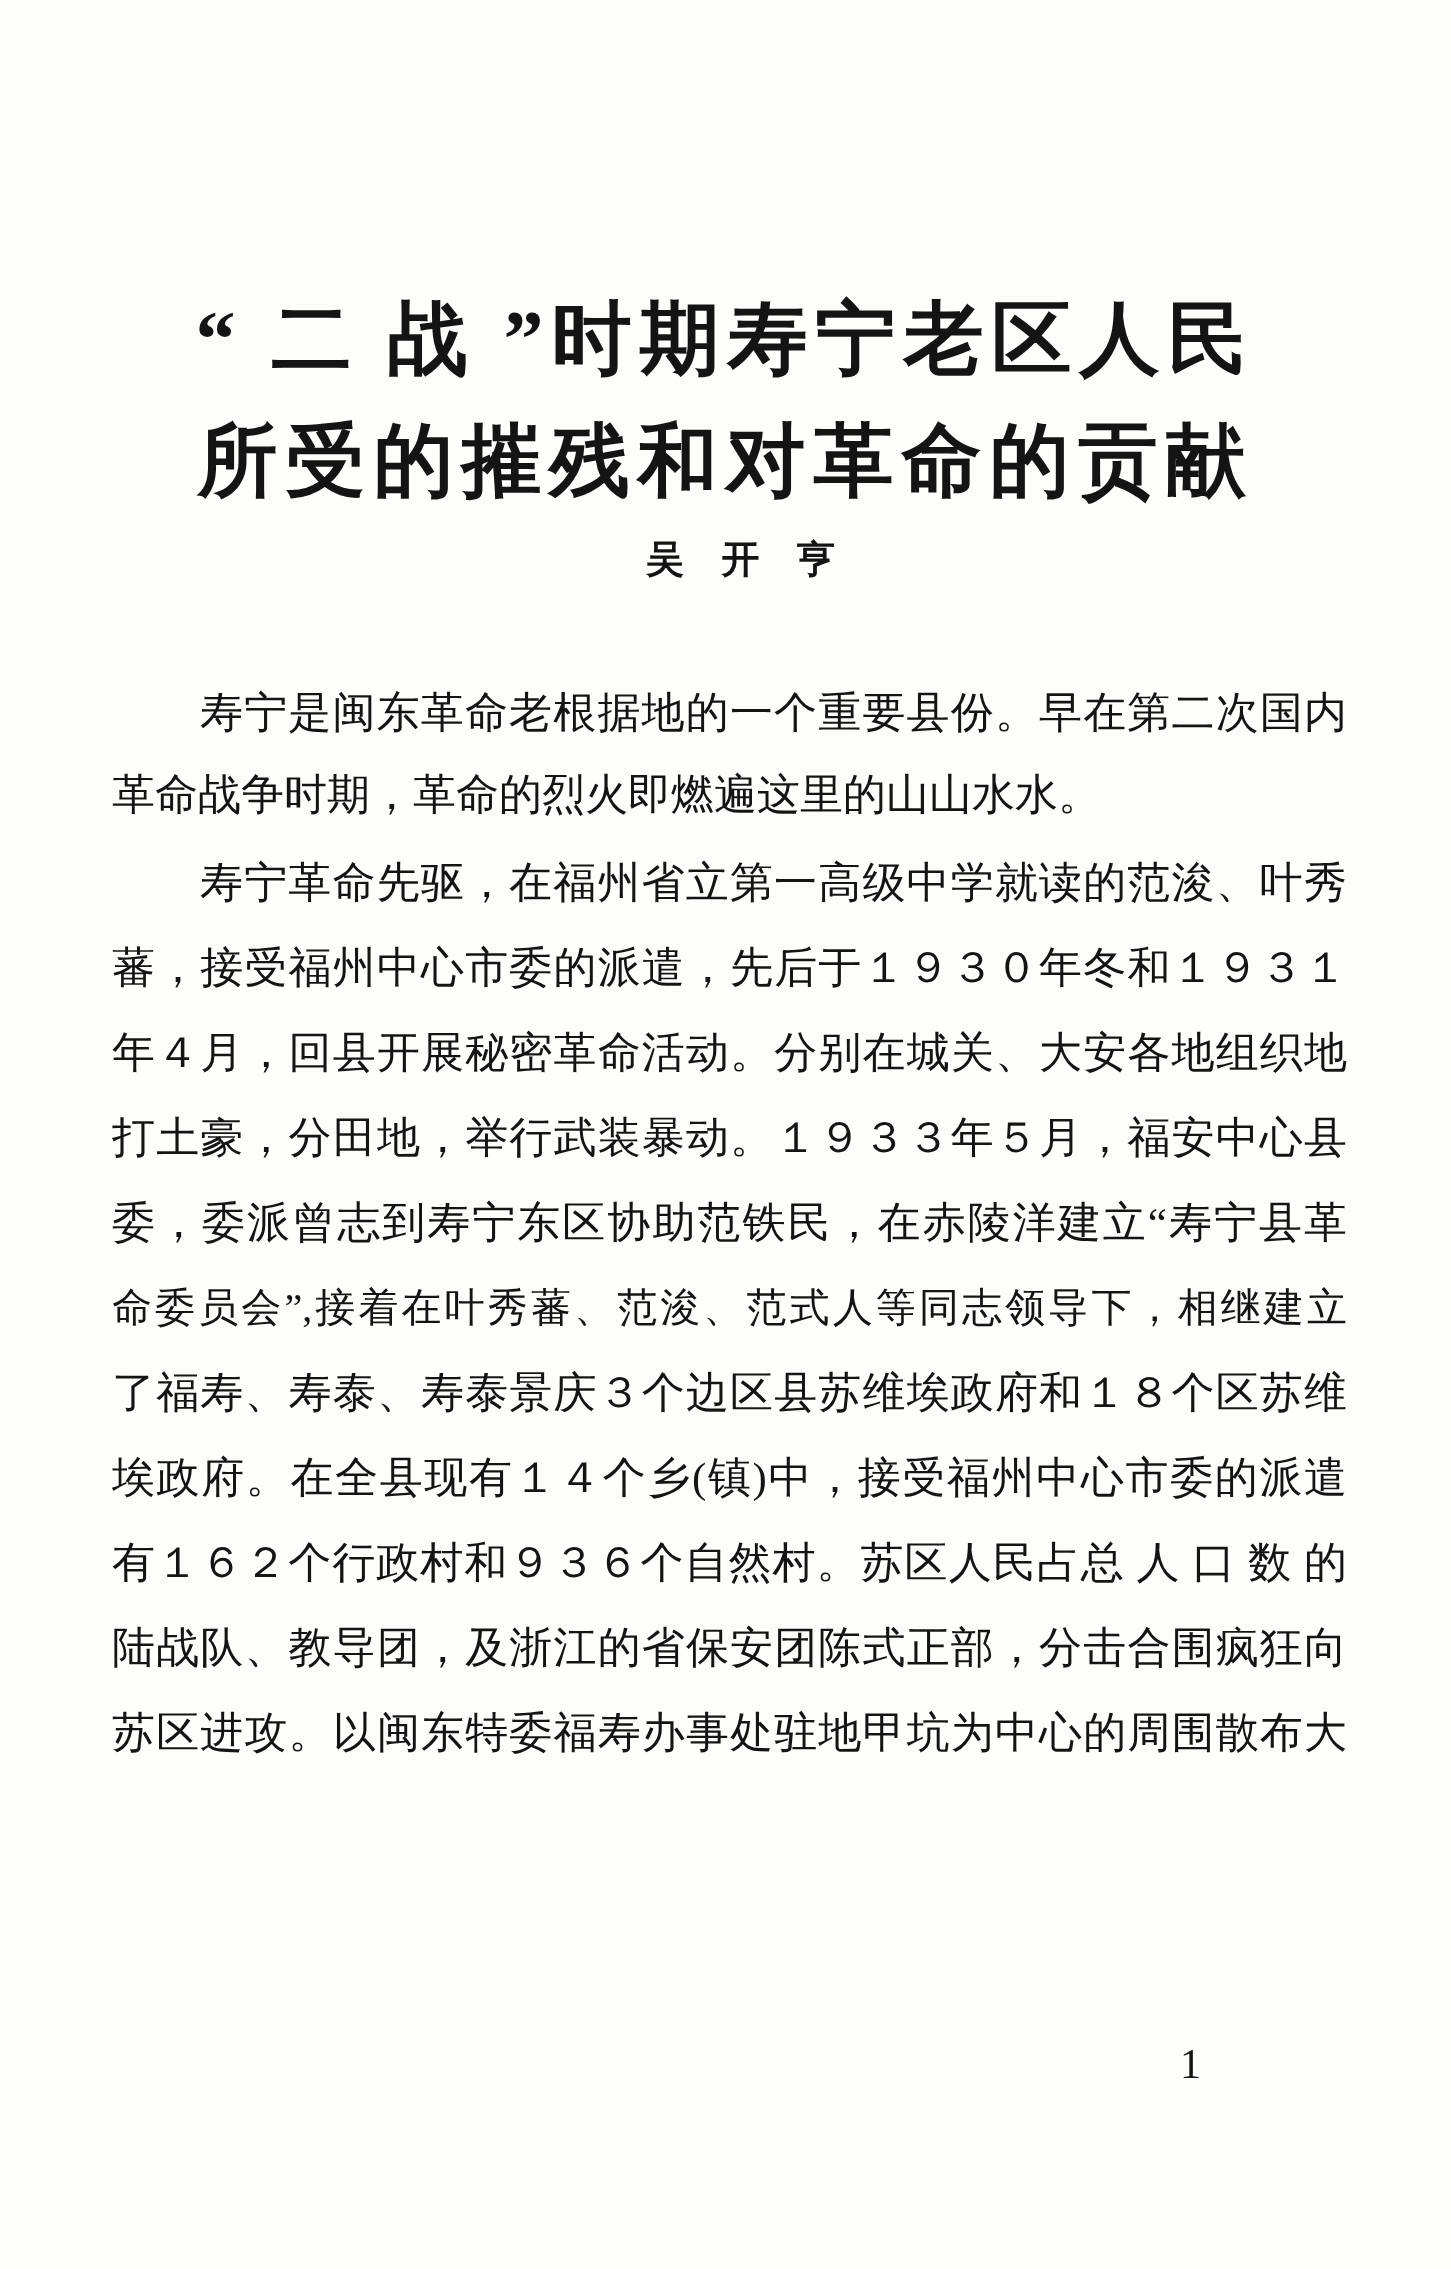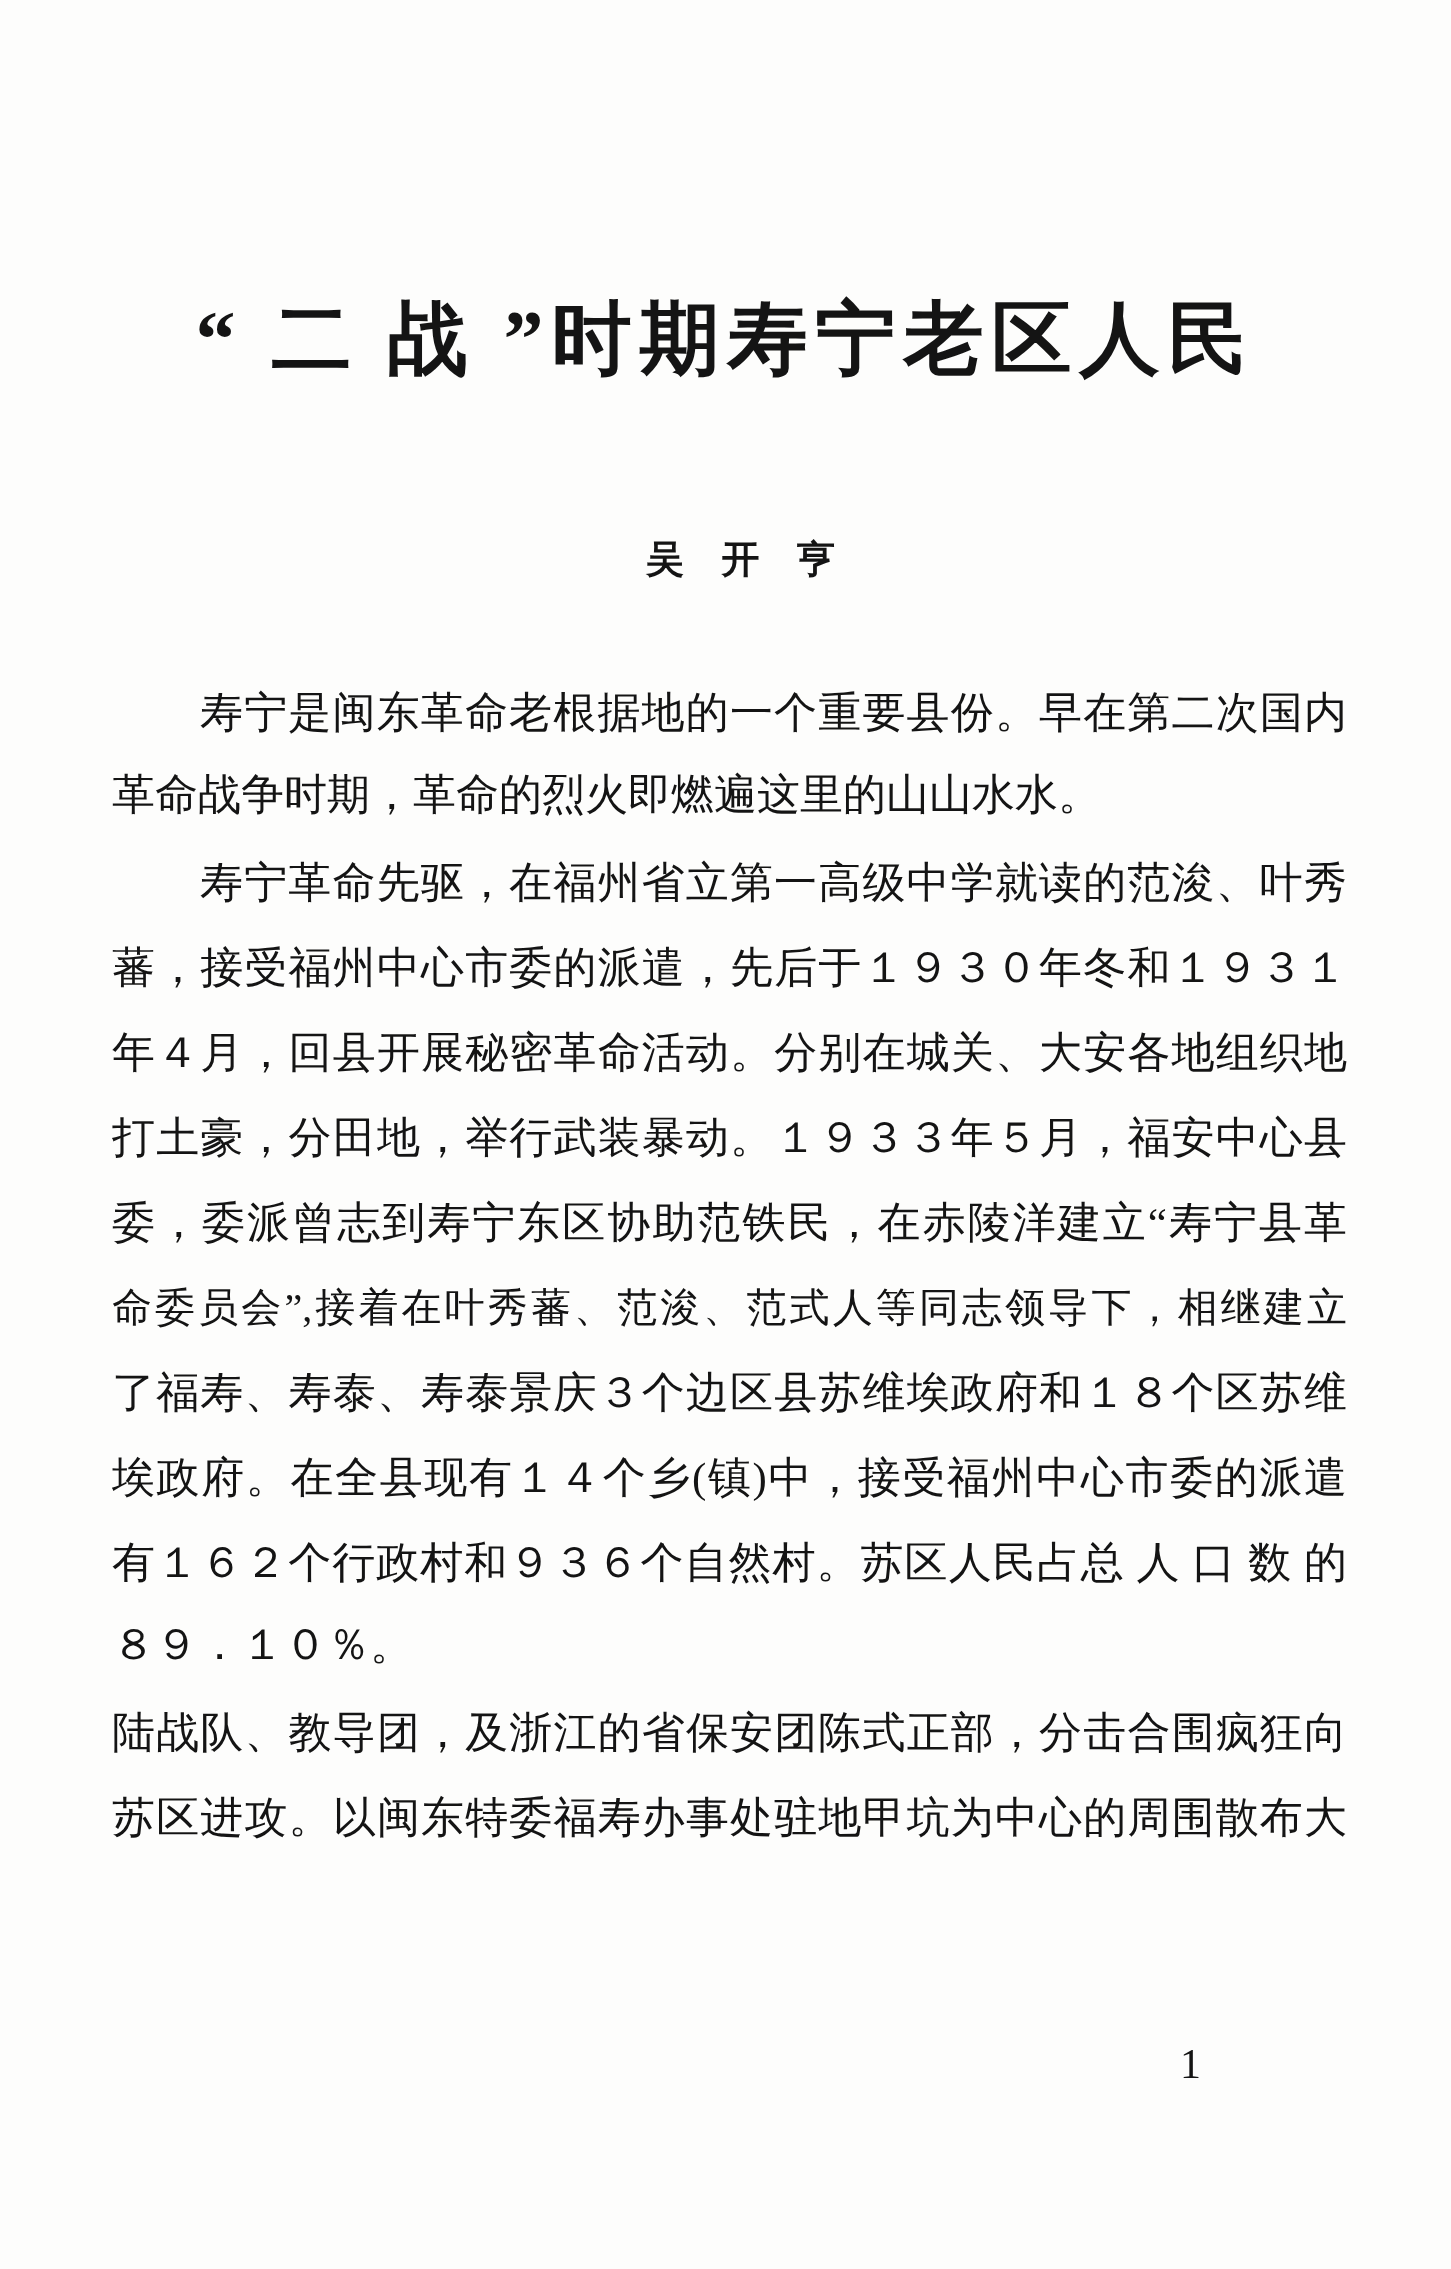--- a/index.html
+++ b/index.html
@@ -86,20 +86,21 @@
     line-height: 52px;
   }
 </style>
 </head>
 <body>
 
 <div class="doc-page">
 
   <div class="title-block">
     <span class="title-line">“ 二 战 ”时期寿宁老区人民</span>
+    <span class="title-line">所受的摧残和对革命的贡献</span>
   </div>
 
   <div class="author-line">吴 开 亨</div>
 
   <div class="body-text">
 
     <p class="para">
       <span class="bl indent">寿宁是闽东革命老根据地的一个重要县份。早在第二次国内</span>
       <span class="bl short">革命战争时期，革命的烈火即燃遍这里的山山水水。</span>
     </p>
@@ -107,21 +108,20 @@
     <p class="para">
       <span class="bl indent">寿宁革命先驱，在福州省立第一高级中学就读的范浚、叶秀</span>
       <span class="bl">蕃，接受福州中心市委的派遣，先后于１９３０年冬和１９３１</span>
       <span class="bl">年４月，回县开展秘密革命活动。分别在城关、大安各地组织地</span>
       <span class="bl">打土豪，分田地，举行武装暴动。１９３３年５月，福安中心县</span>
       <span class="bl">委，委派曾志到寿宁东区协助范铁民，在赤陵洋建立“寿宁县革</span>
       <span class="bl tight">命委员会”,接着在叶秀蕃、范浚、范式人等同志领导下，相继建立</span>
       <span class="bl">了福寿、寿泰、寿泰景庆３个边区县苏维埃政府和１８个区苏维</span>
       <span class="bl">埃政府。在全县现有１４个乡(镇)中，接受福州中心市委的派遣</span>
       <span class="bl">有１６２个行政村和９３６个自然村。苏区人民占总 人 口 数 的</span>
-      <span class="bl short">８９．１０％。</span>
     </p>
 
     <p class="para">
       <span class="bl">陆战队、教导团，及浙江的省保安团陈式正部，分击合围疯狂向</span>
       <span class="bl">苏区进攻。以闽东特委福寿办事处驻地甲坑为中心的周围散布大</span>
     </p>
 
   </div>
 
   <div class="page-number">1</div>

